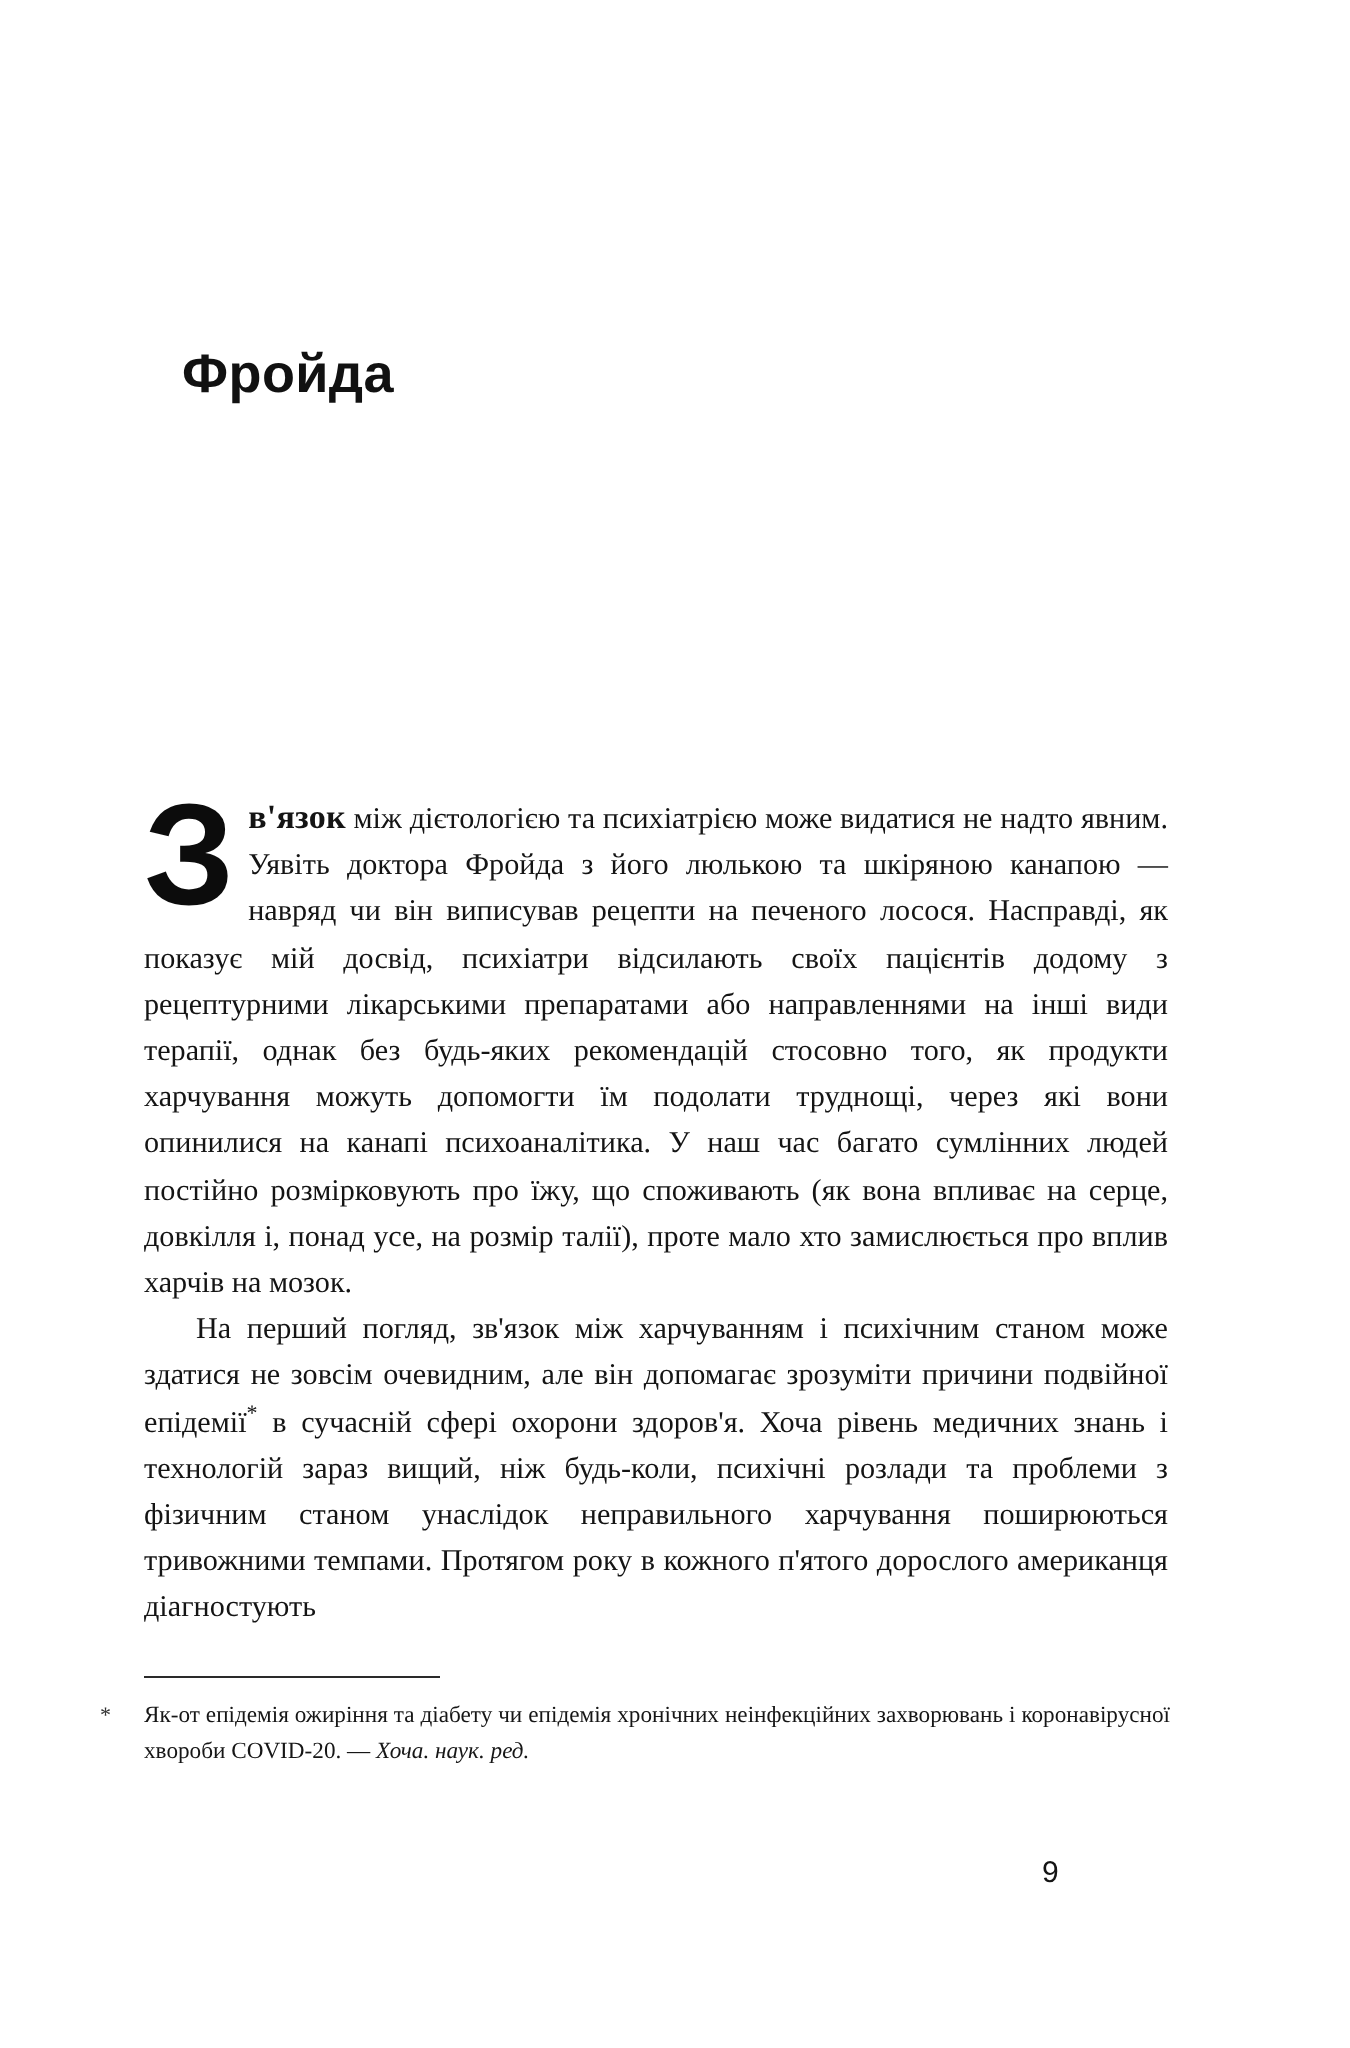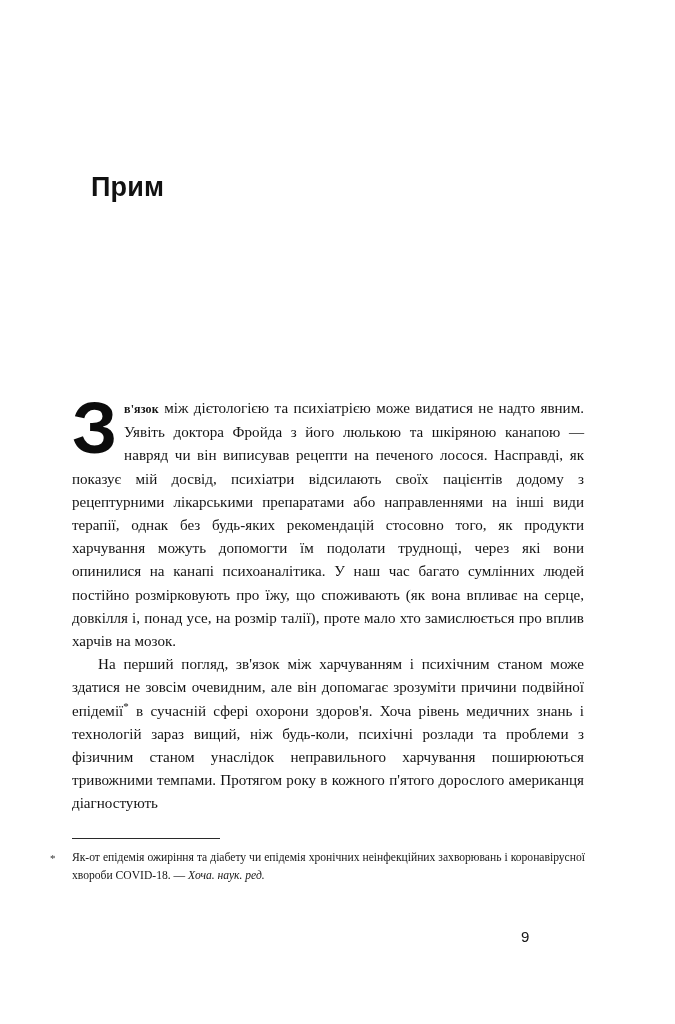--- a/index.html
+++ b/index.html
@@ -66,21 +66,21 @@
     font-weight: 700;
     font-size: 72px;
     line-height: 58px;
     margin: 2px 8px 0 0;
     color: #0c0c0c;
     letter-spacing: -1px;
   }
 
   .lead-in {
     font-weight: 700;
-    font-size: 12px;
+    font-size: 17px;
     letter-spacing: 0.1px;
   }
 
   .fn-ref {
     font-size: 11px;
     vertical-align: super;
     line-height: 0;
   }
 
   
@@ -130,36 +130,36 @@
     font-family: "Liberation Sans", "DejaVu Sans", sans-serif;
     font-size: 15px;
     color: #141414;
   }
 </style>
 </head>
 <body>
 
 <div class="page">
 
-  <h1 class="chapter-title">Прим</h1>
+  <h1 class="chapter-title">Фройда</h1>
 
   <div class="body-block">
 
     <p class="para">
       <span class="dropcap">З</span><span class="lead-in">в'язок</span><span> між дієтологією та психіатрією може видатися не надто явним. Уявіть доктора Фройда з його люлькою та шкіряною канапою — навряд чи він виписував рецепти на печеного лосося. Насправді, як показує мій досвід, психіатри відсилають своїх пацієнтів додому з рецептурними лікарськими препаратами або направленнями на інші види терапії, однак без будь-яких рекомендацій стосовно того, як продукти харчування можуть допомогти їм подолати труднощі, через які вони опинилися на канапі психоаналітика. У наш час багато сумлінних людей постійно розмірковують про їжу, що споживають (як вона впливає на серце, довкілля і, понад усе, на розмір талії), проте мало хто замислюється про вплив харчів на мозок.</span>
     </p>
 
     <p class="para">
       <span>На перший погляд, зв'язок між харчуванням і психічним станом може здатися не зовсім очевидним, але він допомагає зрозуміти причини подвійної епідемії</span><sup class="fn-ref">*</sup><span> в сучасній сфері охорони здоров'я. Хоча рівень медичних знань і технологій зараз вищий, ніж будь-коли, психічні розлади та проблеми з фізичним станом унаслідок неправильного харчування поширюються тривожними темпами. Протягом року в кожного п'ятого дорослого американця діагностують</span>
     </p>
 
   </div>
 
   <div class="footnote-area">
     <hr class="footnote-rule">
     <div class="footnote">
-      <span class="footnote-marker">*</span><span>Як-от епідемія ожиріння та діабету чи епідемія хронічних неінфекційних захворювань і коронавірусної хвороби COVID-18. — </span><span class="attribution">Хоча. наук. ред.</span>
+      <span class="footnote-marker">*</span><span>Як-от епідемія ожиріння та діабету чи епідемія хронічних неінфекційних захворювань і коронавірусної хвороби COVID-20. — </span><span class="attribution">Хоча. наук. ред.</span>
     </div>
   </div>
 
   <div class="page-number">9</div>
 
 </div>
 
 </body></html>

